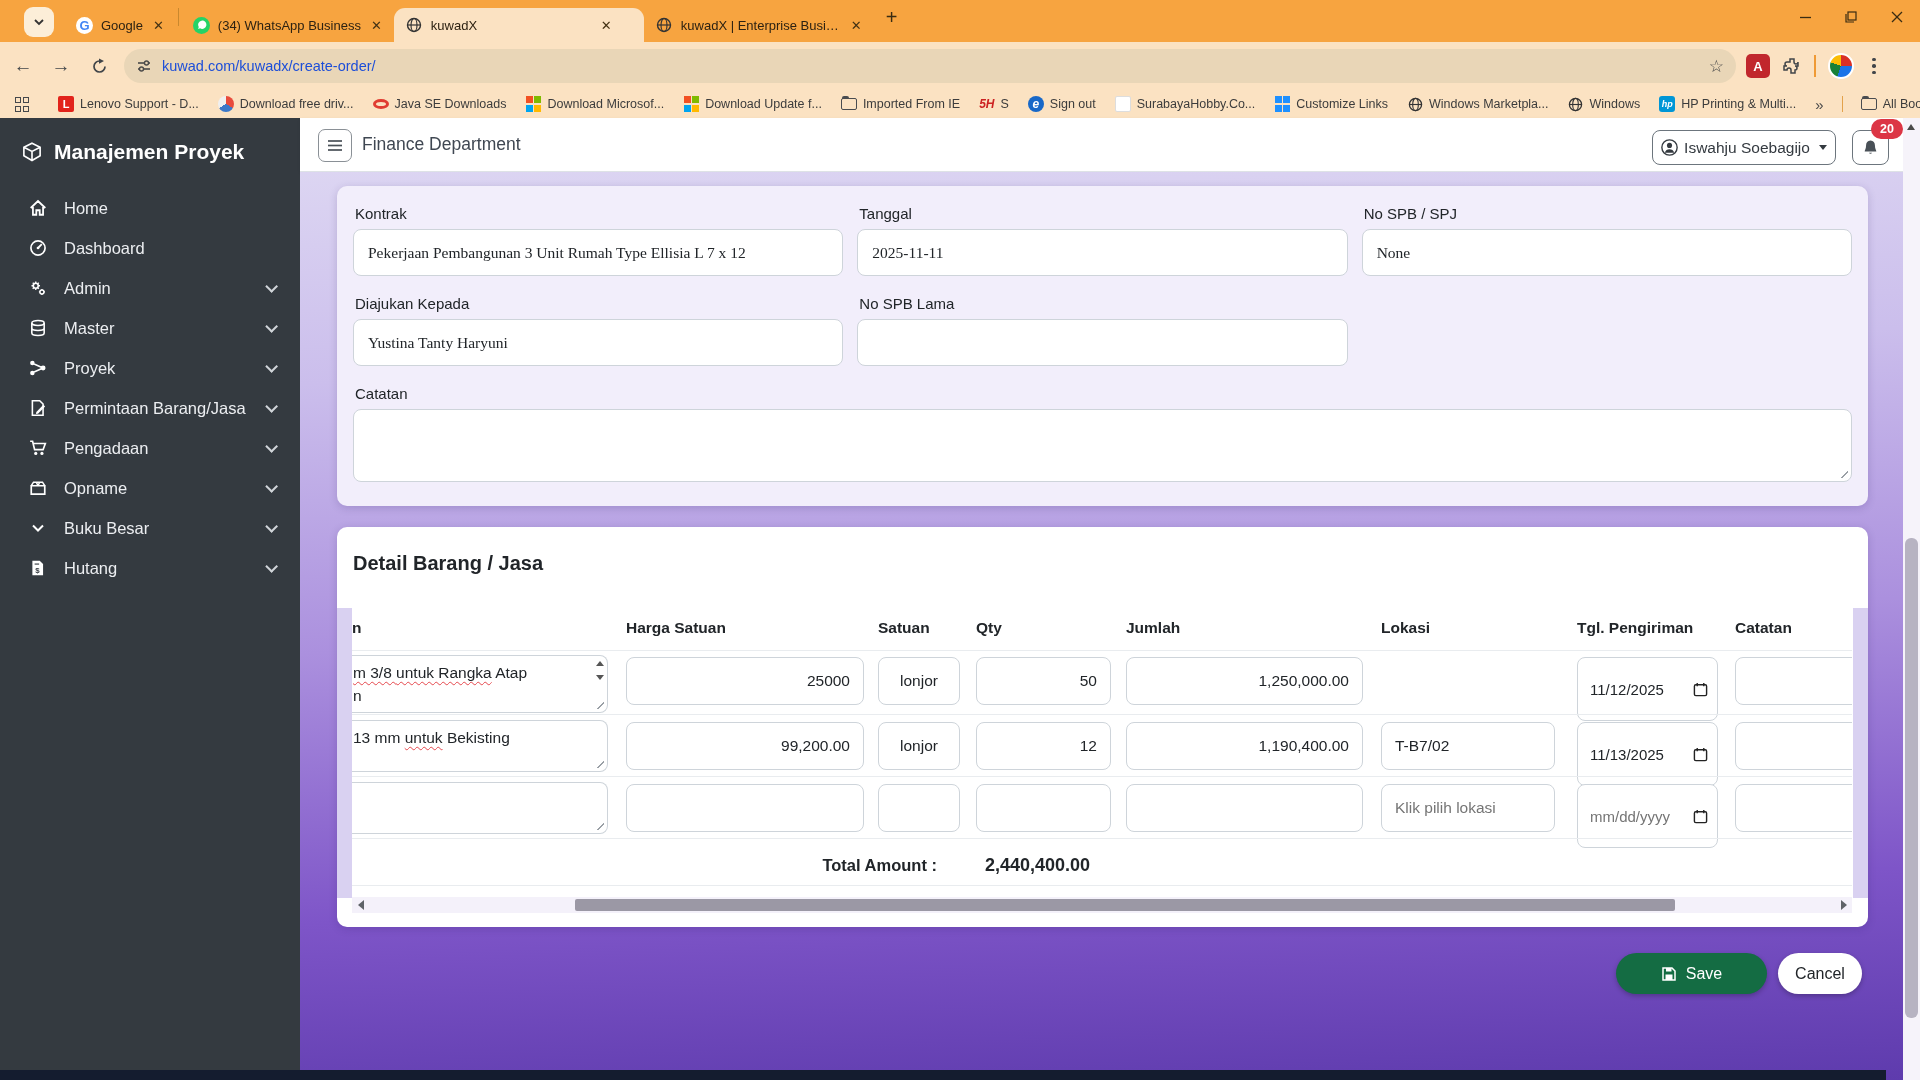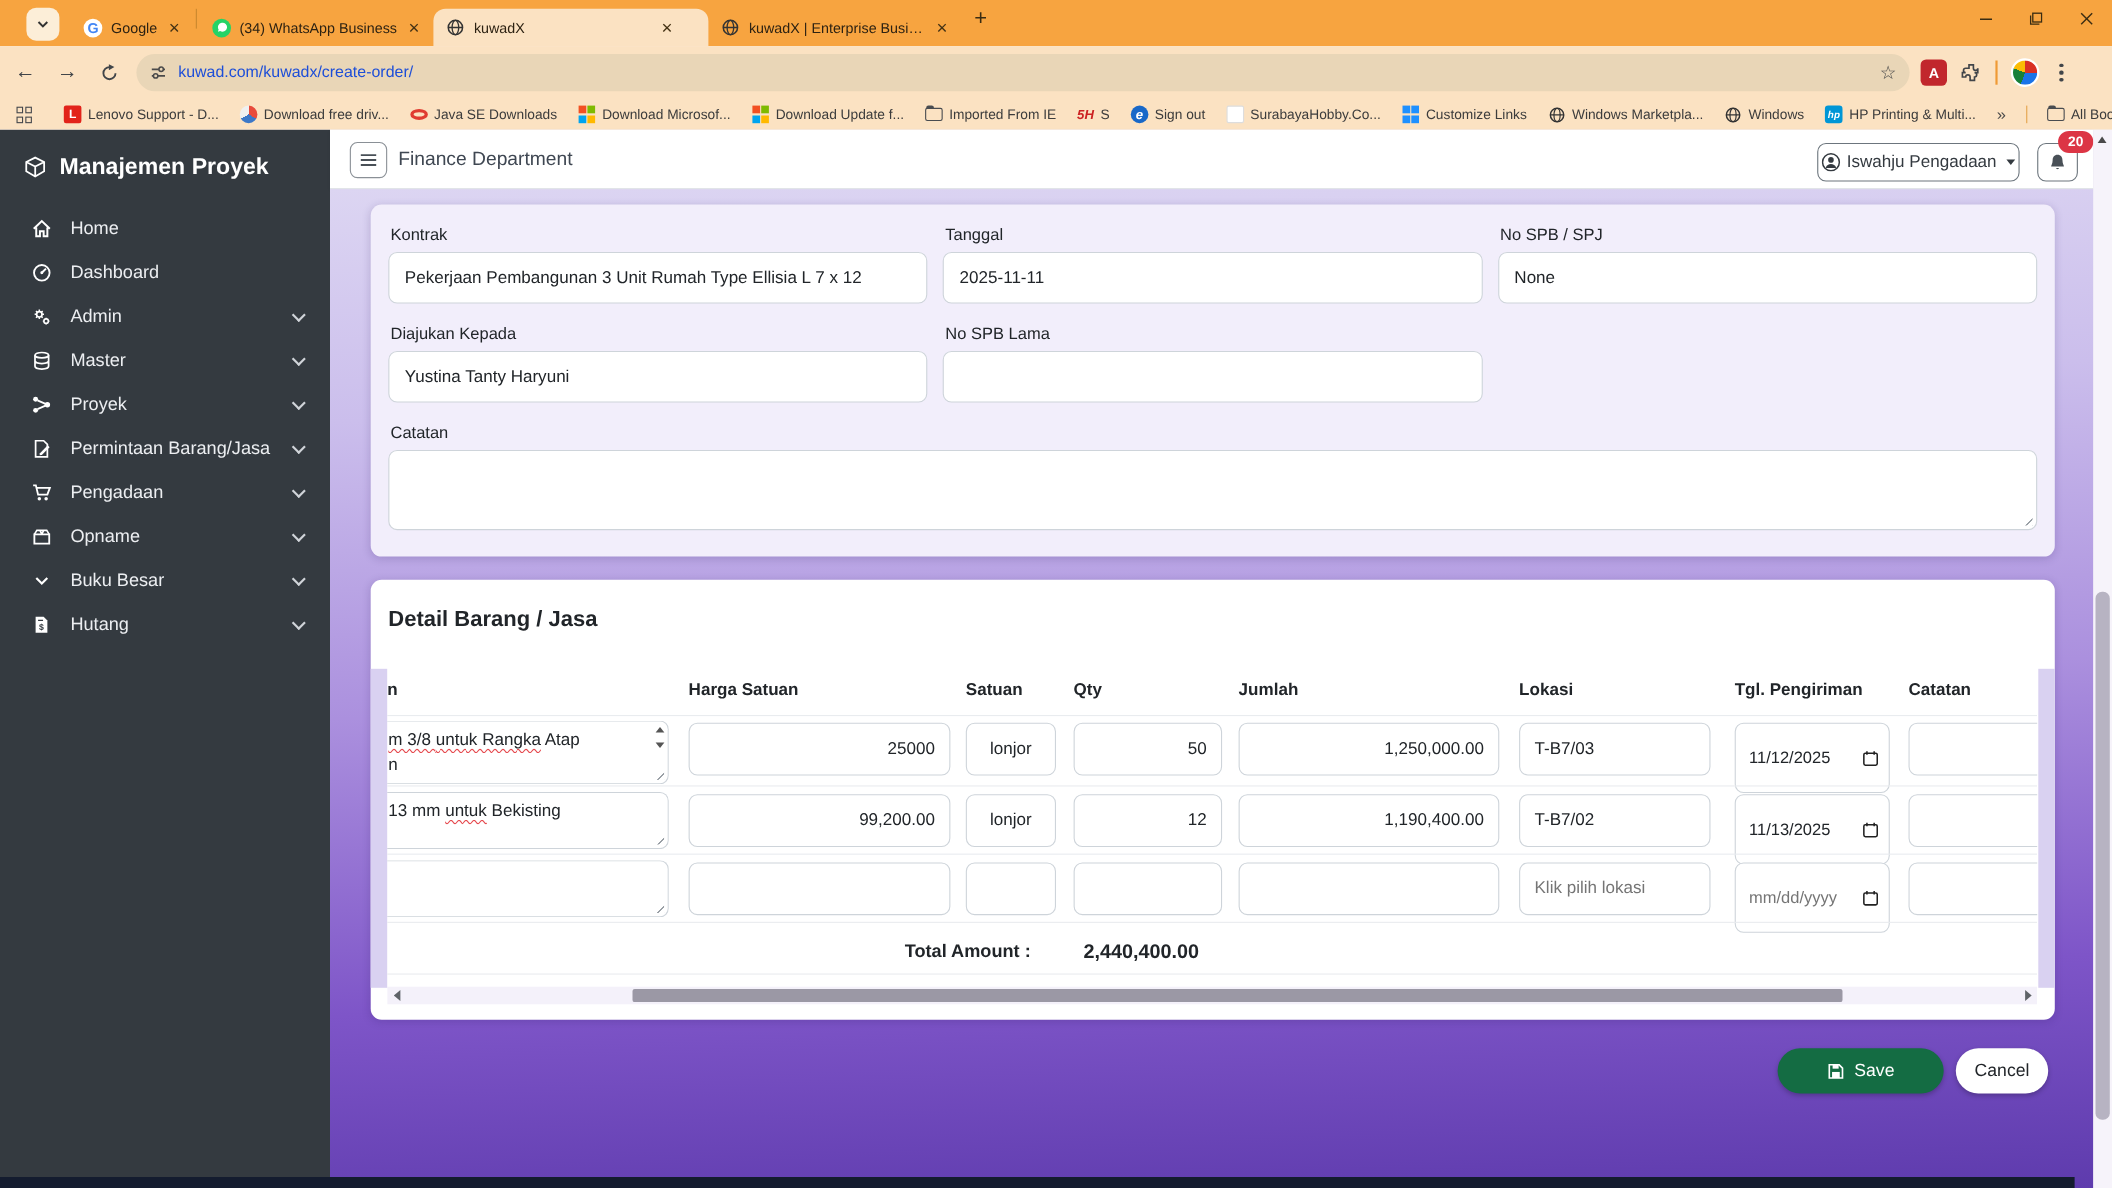--- a/index.html
+++ b/index.html
@@ -74,21 +74,21 @@
   .bell-btn { position:absolute; left:1552px; top:12px; width:37px; height:35px; border:1px solid #6c757d; border-radius:8px; background:#fff; display:flex; align-items:center; justify-content:center; }
   .notif-badge { position:absolute; left:1571px; top:1px; min-width:32px; height:20px; border-radius:11px; background:#dc3545; color:#ffffff; font-size:12.5px; font-weight:bold; display:flex; align-items:center; justify-content:center; z-index:4; }
   .content { position:absolute; left:0; top:54px; width:1603px; height:908px;
     background:linear-gradient(178deg,#dcd5f2 0%,#cbbeec 22%,#ab90de 50%,#7e55c8 78%,#5e3bad 100%); }
   
   .card { position:absolute; border-radius:10px; box-shadow:0 2px 8px rgba(40,20,90,.18); }
   .card1 { left:37px; top:14px; width:1531px; height:320px; background:#f2eefb; padding:19px 16px; }
   .frow { display:flex; gap:14px; margin-bottom:19px; }
   .fcol { flex:1; }
   .flabel { font-size:15px; color:#212529; margin:0 0 7px 2px; }
-  .tinput { width:100%; height:47px; border:1px solid #ced4da; border-radius:8px; background:#fff; padding:0 14px; font-family:Liberation Sans, sans-serif; font-size:15.5px; color:#212529; outline:none; }
+  .tinput { width:100%; height:47px; border:1px solid #ced4da; border-radius:8px; background:#fff; padding:0 14px; font-family:Liberation Serif, serif; font-size:15.5px; color:#212529; outline:none; }
   .bigarea { position:relative; width:100%; height:73px; border:1px solid #ced4da; border-radius:8px; background:#fff; }
   .resize-h { position:absolute; right:3px; bottom:3px; width:10px; height:10px;
     background:repeating-linear-gradient(135deg,#9aa0a6 0 1.5px,transparent 1.5px 4.5px);
     clip-path:polygon(100% 0,100% 100%,0 100%); }
   
   .card2 { left:37px; top:355px; width:1531px; height:400px; background:#fff; padding:16px 15px; }
   .card2-title { font-size:20px; font-weight:bold; color:#212529; margin:9px 0 0 1px; }
   .edge-strip { position:absolute; top:81px; width:15px; height:290px; background:#d9d1f1; z-index:3; }
   .edge-strip.l { left:0; } .edge-strip.r { left:1516px; }
   .tzone { position:absolute; left:15px; top:81px; width:1500px; height:306px; overflow:hidden; }
@@ -433,21 +433,21 @@
             <line x1="1" y1="11" x2="15" y2="11" stroke="#495057" stroke-width="1.7"></line>
           </svg>
       </div>
       <span class="nav-title">Finance Department</span>
       <div class="user-btn">
         <svg width="17" height="17" viewBox="0 0 16 16">
             <circle cx="8" cy="8" r="7.2" fill="none" stroke="#343a40" stroke-width="1.3"></circle>
             <circle cx="8" cy="6" r="2.4" fill="#343a40"></circle>
             <path d="M3.5 13 C4.2 10.5 6 9.6 8 9.6 C10 9.6 11.8 10.5 12.5 13" fill="#343a40"></path>
           </svg>
-        <span>Iswahju Pengadaan</span>
+        <span>Iswahju Soebagijo</span>
         <span class="user-caret"></span>
       </div>
       <div class="bell-btn">
         <svg width="17" height="18" viewBox="0 0 16 17">
             <path d="M8 1.5 C5.2 1.5 3.8 3.6 3.8 6.2 C3.8 9.5 2.5 10.7 2.5 11.7 H13.5 C13.5 10.7 12.2 9.5 12.2 6.2 C12.2 3.6 10.8 1.5 8 1.5 Z" fill="#495057"></path>
             <path d="M6.6 13 a1.5 1.5 0 0 0 2.8 0" fill="#495057"></path>
           </svg>
       </div>
       <span class="notif-badge">20</span>
     </div>
@@ -510,21 +510,20 @@
             <span class="spin">
                 <i class="tri-up"></i>
                 <i class="tri-dn"></i>
               </span>
             <span class="resize-h"></span>
           </div>
           <input class="cinput c2 ta-r" style="top: 49px;" value="25000">
           <input class="cinput c3 ta-c" style="top: 49px;" value="lonjor">
           <input class="cinput c4 ta-r" style="top: 49px;" value="50">
           <input class="cinput c5 ta-r" style="top: 49px;" value="1,250,000.00">
-          <input class="cinput c6" style="top: 49px;" value="T-B7/03">
           <div class="datebox c7" style="top:49px">
             <span class="dtxt">11/12/2025</span>
             <svg width="15" height="15" viewBox="0 0 16 16">
                 <rect x="1.5" y="3" width="13" height="11.5" rx="1.5" fill="none" stroke="#222" stroke-width="1.5"></rect>
                 <line x1="4.5" y1="1" x2="4.5" y2="4.5" stroke="#222" stroke-width="1.5"></line>
                 <line x1="11.5" y1="1" x2="11.5" y2="4.5" stroke="#222" stroke-width="1.5"></line>
               </svg>
           </div>
           <input class="cinput c8" style="top: 49px;">
           <span class="hline" style="top:106px"></span>

